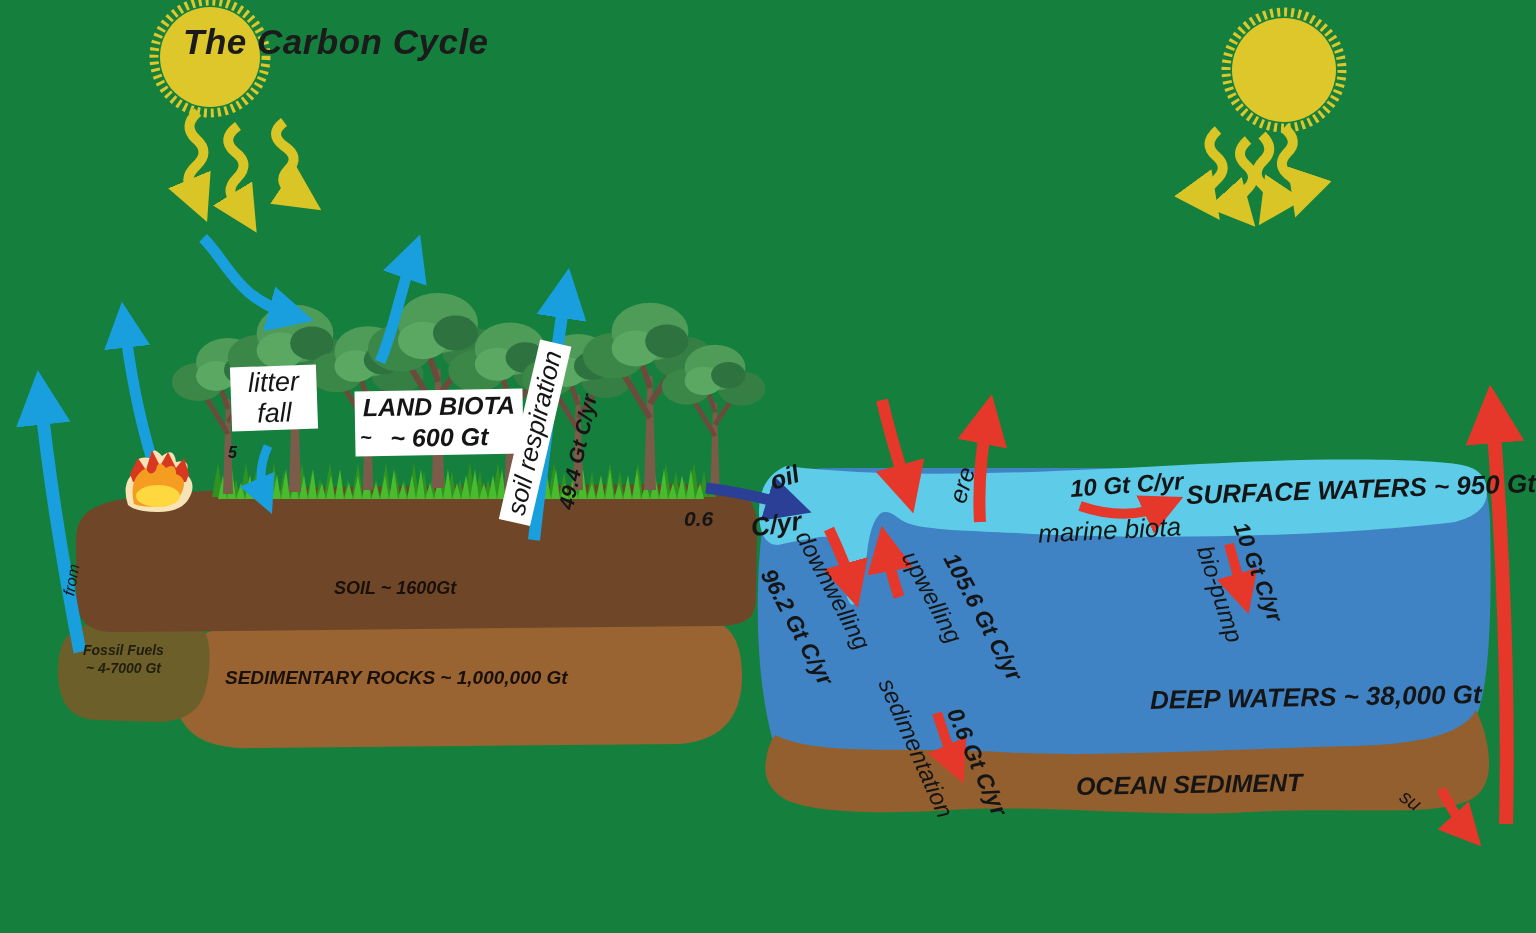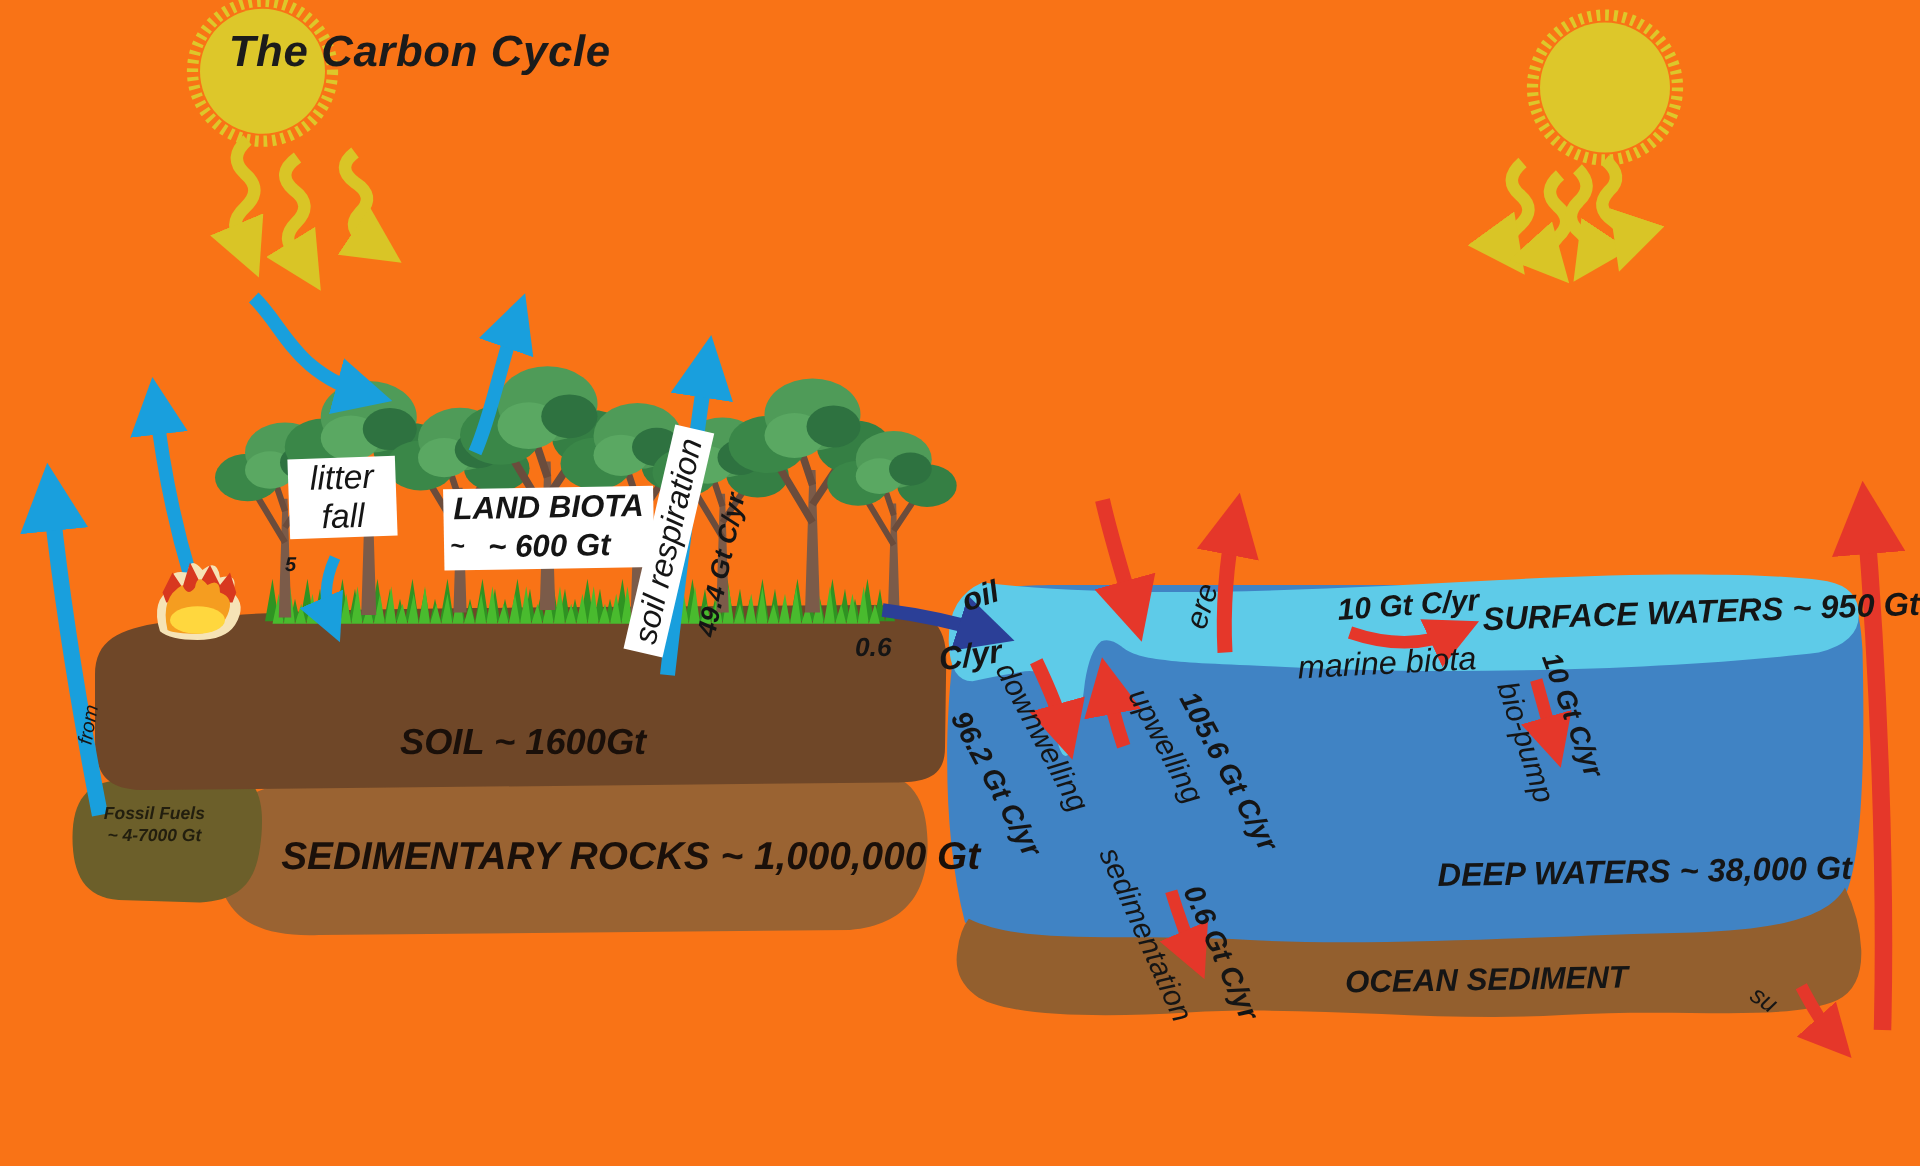--- a/index.html
+++ b/index.html
@@ -1,32 +1,32 @@
 <!DOCTYPE html>
 <html><head>
 <meta charset="utf-8">
 <style>
   html,body{margin:0;padding:0;background:#000;}
-  .canvas{position:relative;width:1536px;height:933px;background:#f97316;overflow:hidden;
+  .canvas{position:relative;width:1536px;height:933px;background:#15803d;overflow:hidden;
           font-family:"Liberation Sans",sans-serif;}
   .canvas svg{position:absolute;inset:0;}
   .lbl{position:absolute;white-space:nowrap;font-style:italic;color:#151515;
        font-family:"Liberation Sans",sans-serif;line-height:1.15;}
   .b{font-weight:bold;}
   .boxed{background:#ffffff;padding:1px 8px;}
   .blk{display:block;text-align:center;}
   
   .title{left:183px;top:22px;font-size:35px;font-weight:bold;color:#1b1b1b;letter-spacing:.5px;}
   .litter{left:231px;top:366px;width:70px;font-size:27px;transform:rotate(-2deg);}
   .biota{left:355px;top:390px;font-size:25px;transform:rotate(-1deg);line-height:1.25;}
   .soilresp{left:535px;top:433px;font-size:26px;transform:translate(-50%,-50%) rotate(-77deg);}
   .soilrespflux{left:578px;top:452px;font-size:21px;transform:translate(-50%,-50%) rotate(-78deg);}
-  .soil{left:320px;top:578px;font-size:29px;color:#1a100a;}
+  .soil{left:334px;top:578px;font-size:18px;color:#1a100a;}
   .fossil{left:83px;top:641px;font-size:14px;color:#221e0e;line-height:1.3;}
-  .rocks{left:225px;top:667px;font-size:31px;color:#1a100a;}
+  .rocks{left:225px;top:667px;font-size:19px;color:#1a100a;}
   .rivval{left:684px;top:507px;font-size:21px;}
   .rivunit{left:751px;top:510px;font-size:26px;transform:rotate(-8deg);}
   .fragoil{left:770px;top:463px;font-size:25px;transform:rotate(-18deg);}
   .fragere{left:962px;top:485px;font-size:25px;transform:translate(-50%,-50%) rotate(-73deg);}
   .fragfrom{left:72px;top:580px;font-size:16px;transform:translate(-50%,-50%) rotate(-80deg);}
   .fragsu{left:1400px;top:789px;font-size:20px;transform:rotate(35deg);}
   .frag5{left:228px;top:444px;font-size:16px;}
   .fragtilde{left:360px;top:426px;font-size:20px;}
   .mflux{left:1070px;top:471px;font-size:24px;transform:rotate(-4deg);}
   .mbiota{left:1038px;top:516px;font-size:26px;transform:rotate(-3deg);}

